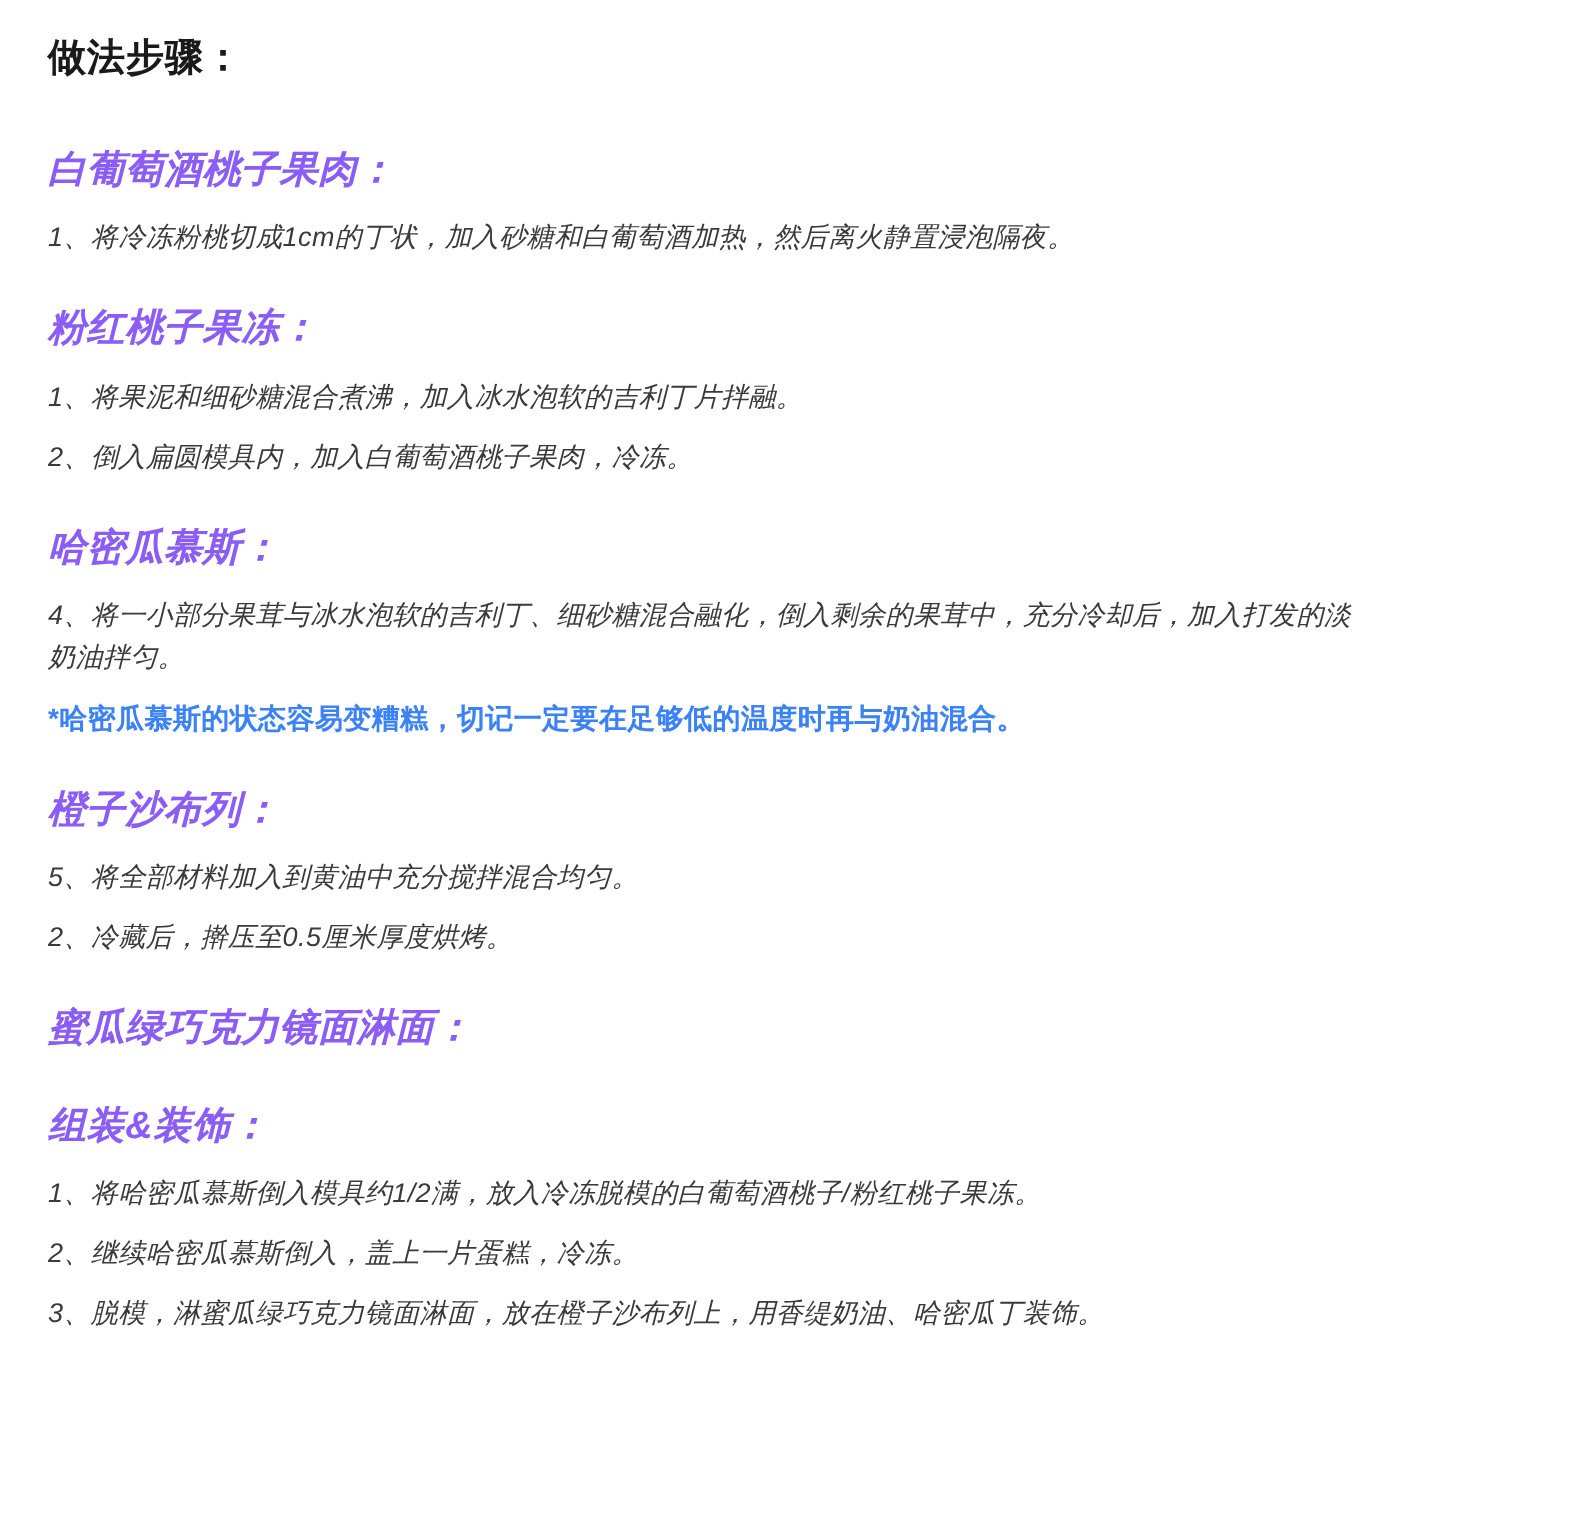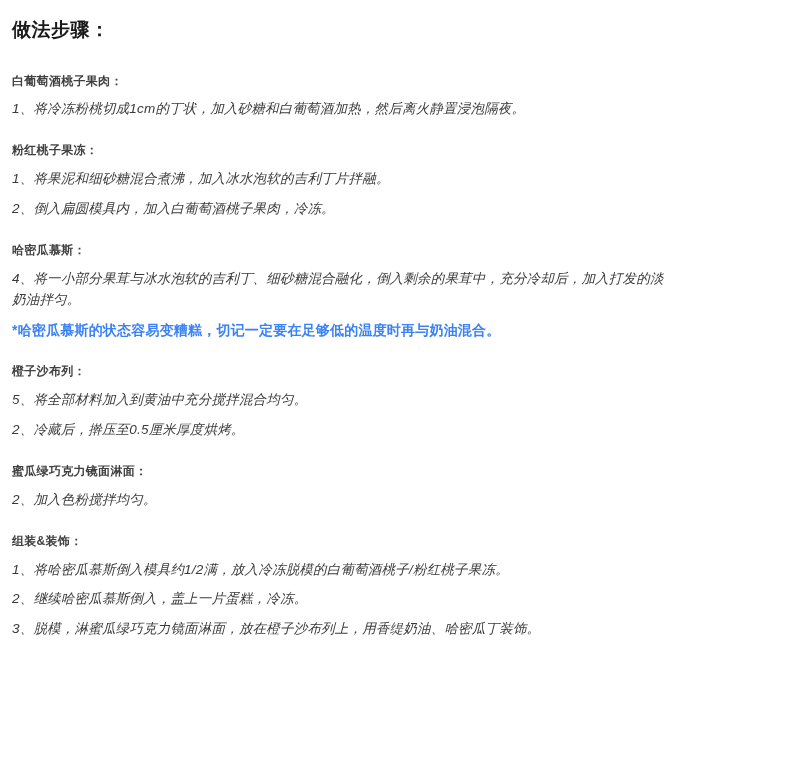--- a/index.html
+++ b/index.html
@@ -11,39 +11,41 @@
     height: 762px;
     background: #ffffff;
     font-family: "Liberation Sans", "DejaVu Sans", sans-serif;
     color: #333333;
     overflow: hidden;
   }
   .page {
     padding: 18px 14px 0 12px;
     box-sizing: border-box;
     width: 681px;
+    margin-left: 12px;
   }
   .doc-title {
     font-size: 19px;
     font-weight: bold;
     color: #1a1a1a;
     letter-spacing: 0.5px;
     margin: 0 0 30px 0;
     line-height: 1.3;
   }
   .section {
     margin-bottom: 22px;
   }
   .section-heading {
-    font-size: 12px;
+    font-size: 19px;
     font-weight: bold;
-    color: #404040;
+    color: #8b5cf6;
     margin: 0 0 10px 0;
     line-height: 1.4;
     letter-spacing: 0.3px;
+    font-style: italic;
   }
   .step {
     font-size: 13.5px;
     color: #3a3a3a;
     line-height: 1.55;
     margin: 0 0 9px 0;
     letter-spacing: 0.2px;
     font-style: italic;
   }
   .note {
@@ -83,21 +85,20 @@
   </div>
 
   <div class="section">
     <div class="section-heading">橙子沙布列：</div>
     <p class="step">5、将全部材料加入到黄油中充分搅拌混合均匀。</p>
     <p class="step">2、冷藏后，擀压至0.5厘米厚度烘烤。</p>
   </div>
 
   <div class="section">
     <div class="section-heading">蜜瓜绿巧克力镜面淋面：</div>
-    <p class="step">2、加入色粉搅拌均匀。</p>
   </div>
 
   <div class="section tight">
     <div class="section-heading">组装&amp;装饰：</div>
     <p class="step">1、将哈密瓜慕斯倒入模具约1/2满，放入冷冻脱模的白葡萄酒桃子/粉红桃子果冻。</p>
     <p class="step">2、继续哈密瓜慕斯倒入，盖上一片蛋糕，冷冻。</p>
     <p class="step">3、脱模，淋蜜瓜绿巧克力镜面淋面，放在橙子沙布列上，用香缇奶油、哈密瓜丁装饰。</p>
   </div>
 
 </div>

